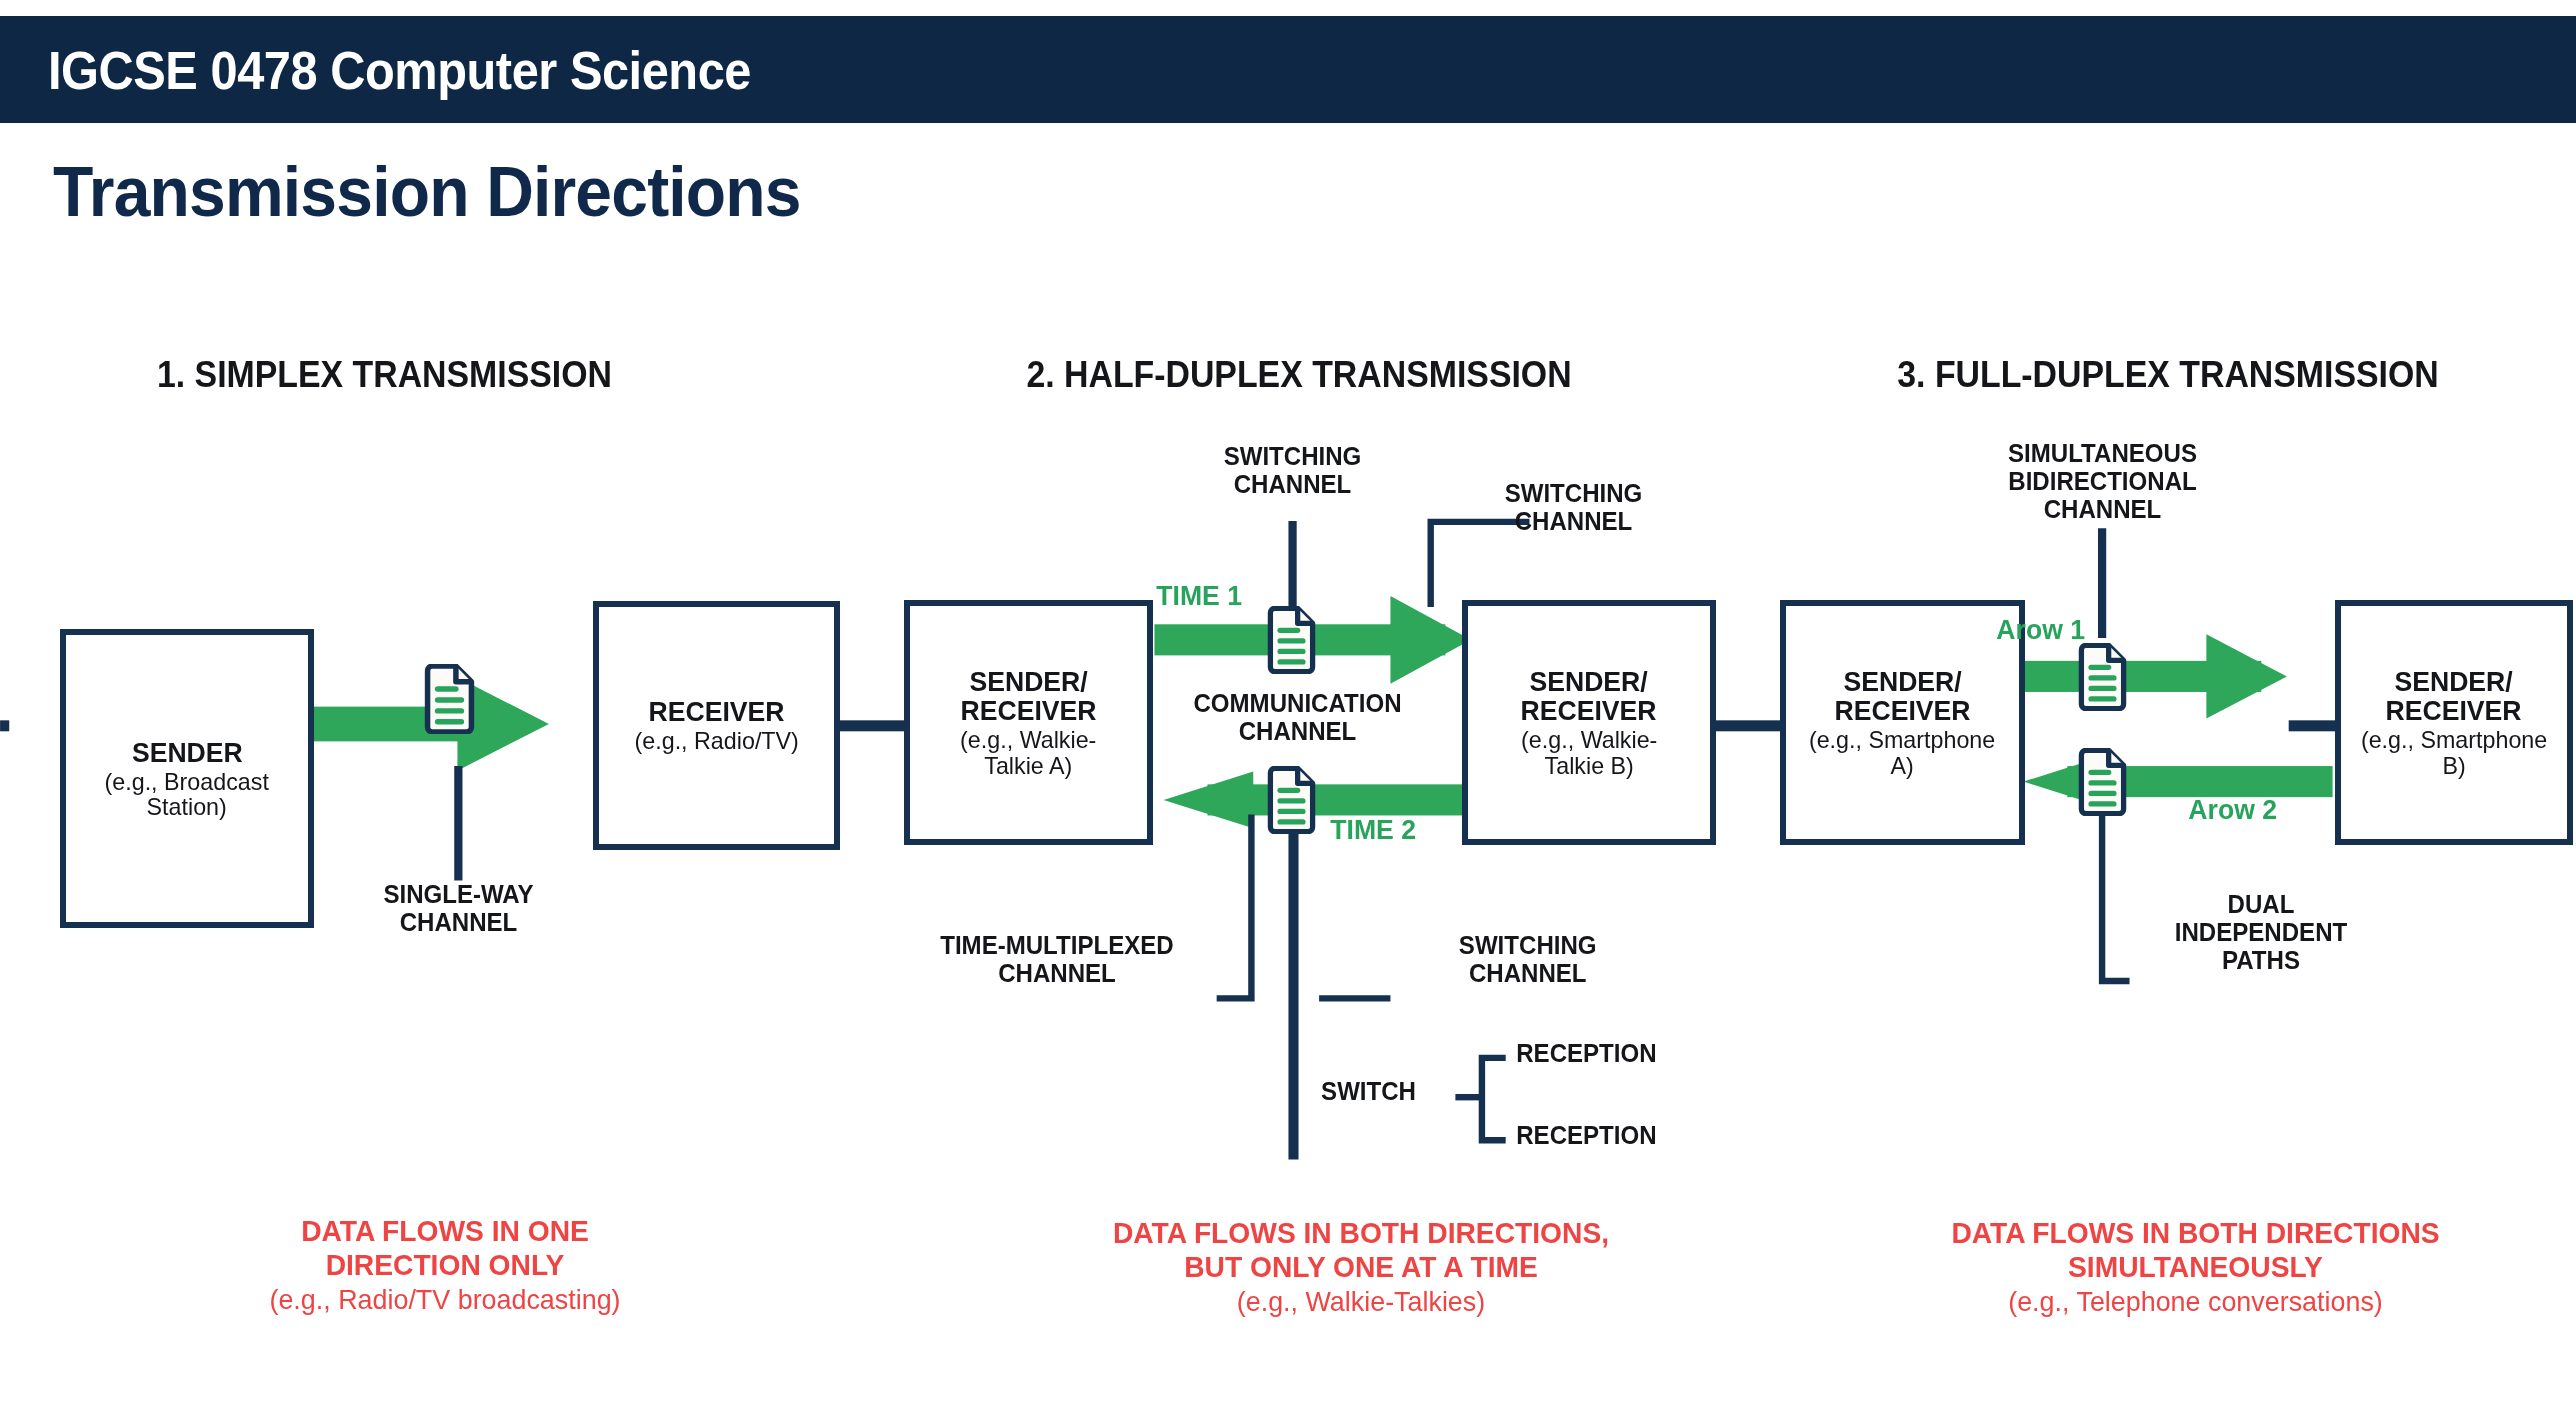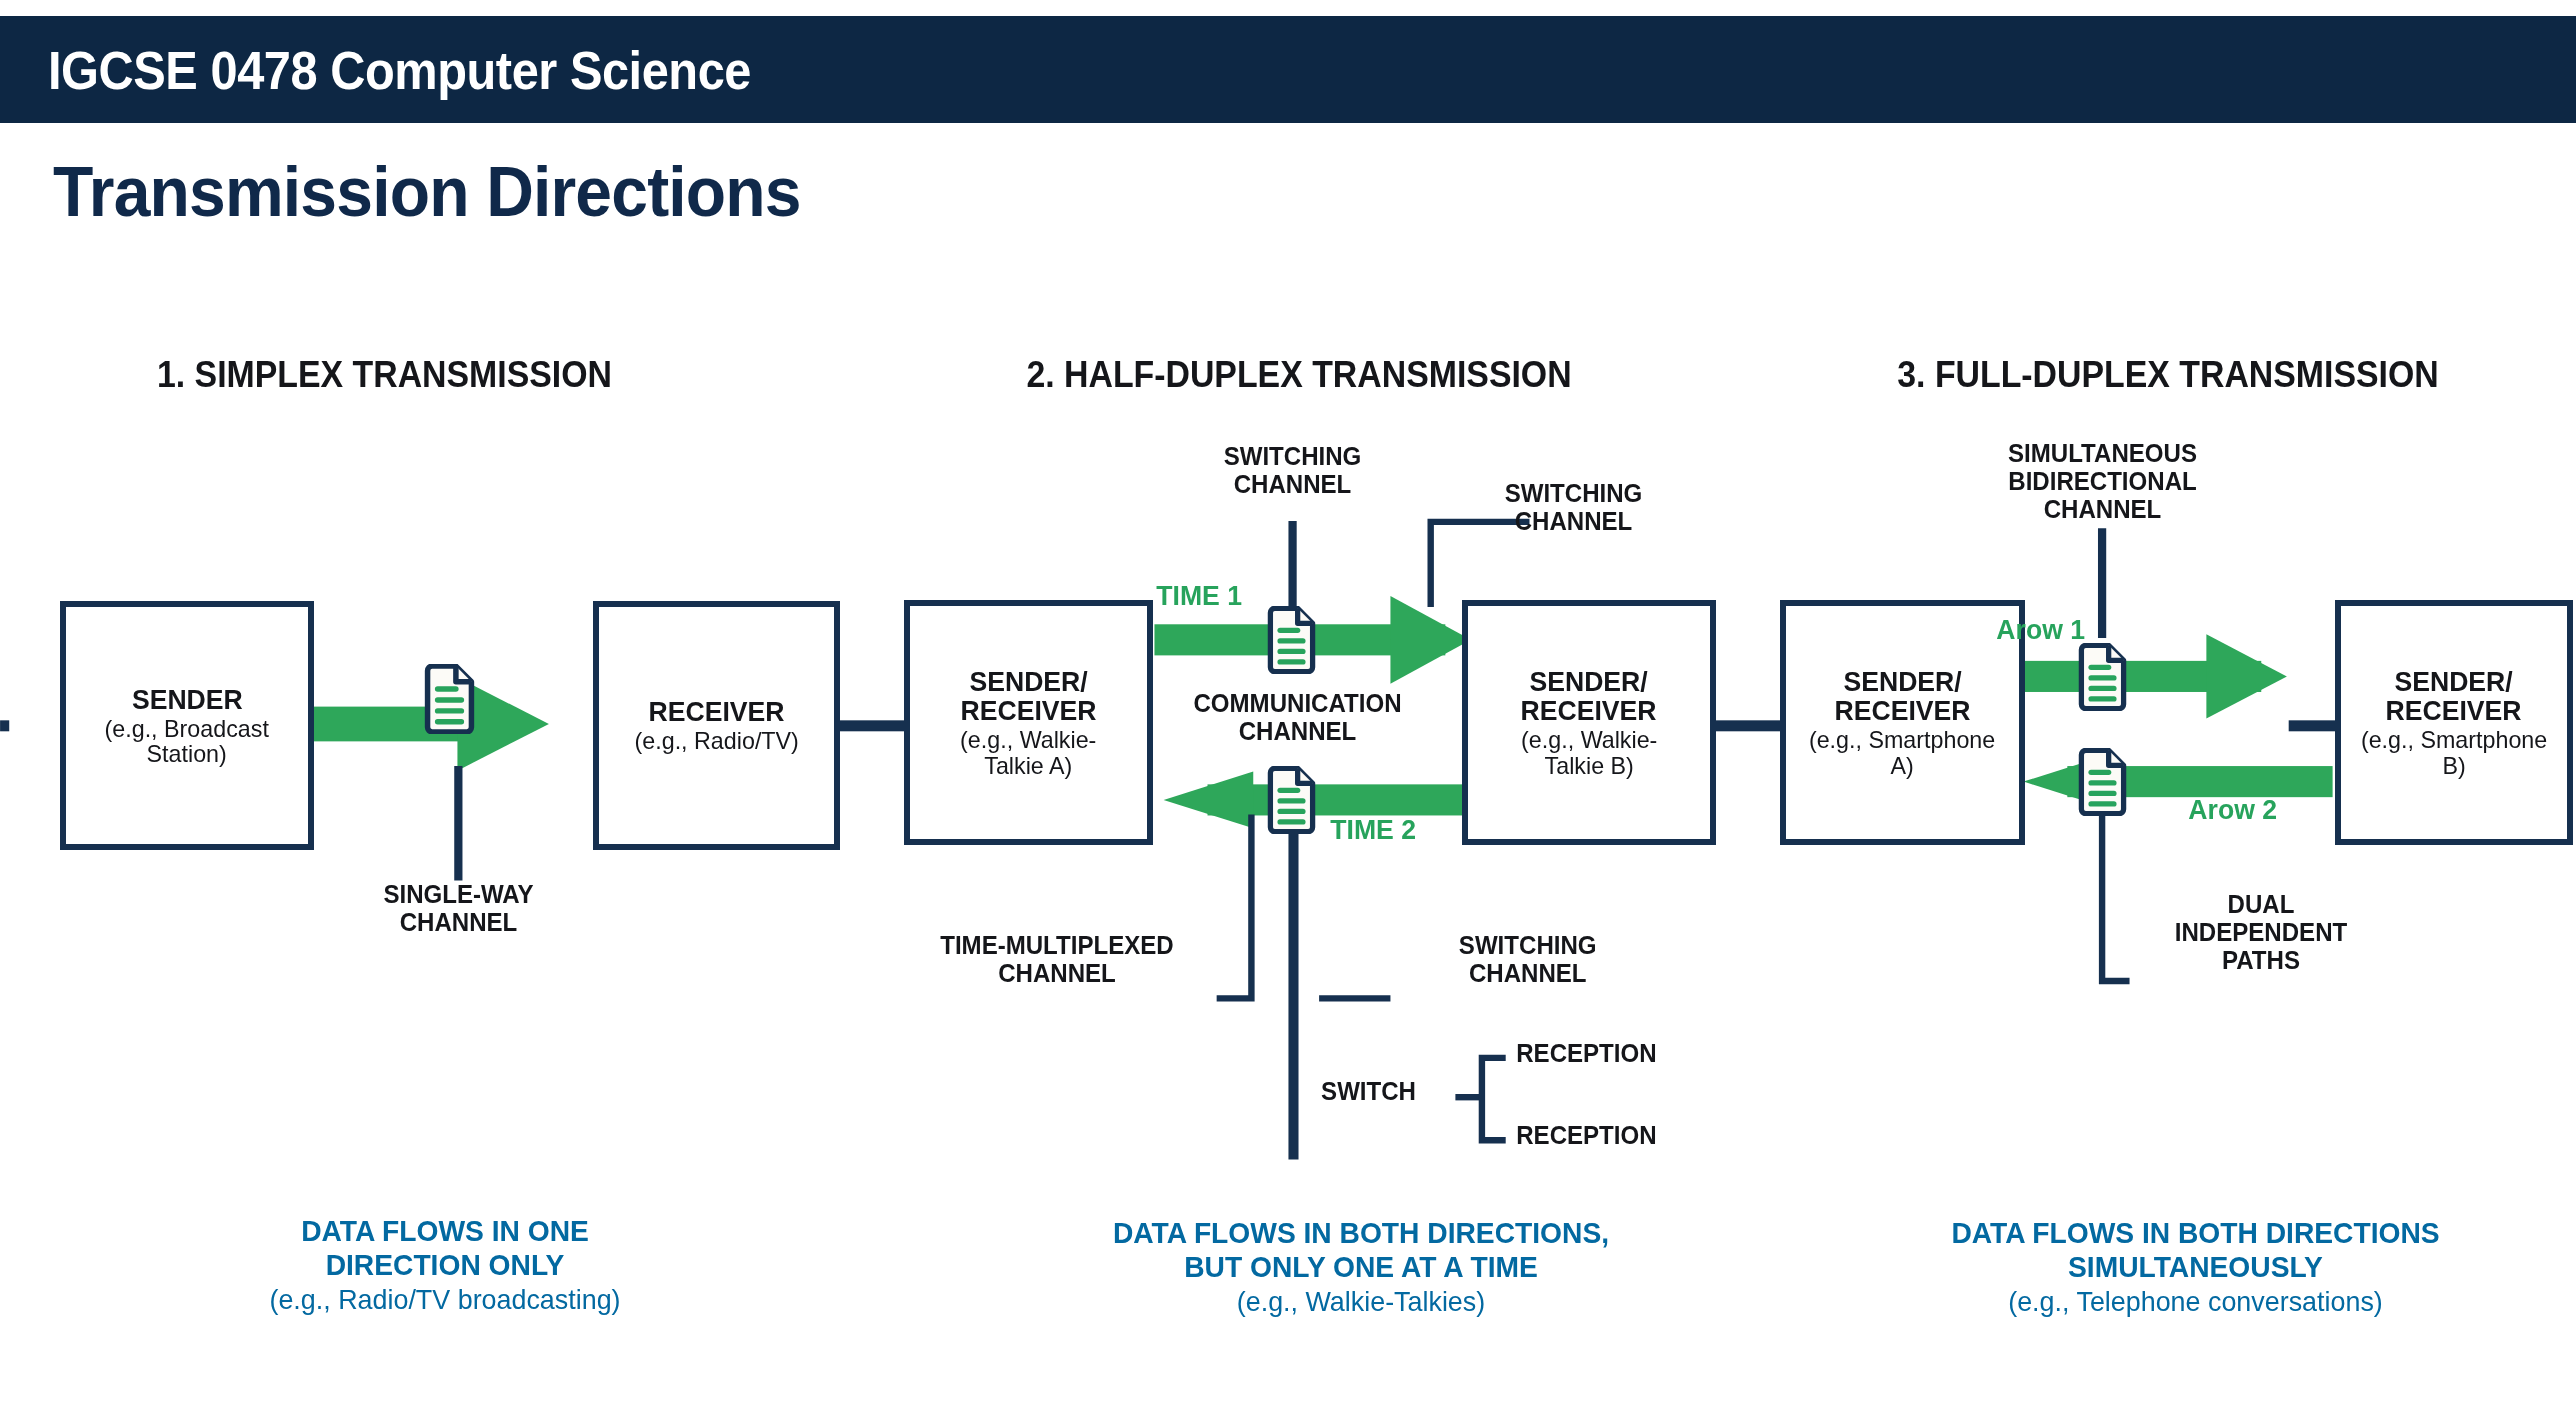--- a/index.html
+++ b/index.html
@@ -117,21 +117,21 @@
     font-weight: bold;
     color: #27a35c;
     transform: scaleX(0.95);
     white-space: nowrap;
   }
 
   
   .caption {
     position: absolute;
     text-align: center;
-    color: #0369a1;
+    color: #ef4444;
   }
   .caption .cap-main {
     font-size: 30px;
     font-weight: bold;
     line-height: 1.14;
     transform: scaleX(0.94);
     white-space: pre-line;
     display: block;
   }
   .caption .cap-sub {
@@ -214,21 +214,21 @@
     <g>
       <rect x="2260" y="820" width="290" height="34" fill="#2ea75a"></rect>
       <polygon points="2310,806 2310,868 2212,837 " fill="#2ea75a"></polygon>
     </g>
 
     <line x1="2298" y1="560" x2="2298" y2="680" stroke="#16304f" stroke-width="9"></line>
 
     <polyline points="2298,854 2298,1055 2328,1055" fill="none" stroke="#16304f" stroke-width="7"></polyline>
   </svg>
 
-  <div class="node-box" style="left:60px; top:585px; width:254px; height:249px;">
+  <div class="node-box" style="left:60px; top:613px; width:254px; height:299px;">
     <div class="node-title">SENDER</div>
     <div class="node-sub">(e.g., Broadcast
 Station)</div>
   </div>
   <div class="node-box" style="left:593px; top:585px; width:247px; height:249px;">
     <div class="node-title">RECEIVER</div>
     <div class="node-sub">(e.g., Radio/TV)</div>
   </div>
 
   <div class="node-box" style="left:904px; top:584px; width:249px; height:245px;">

